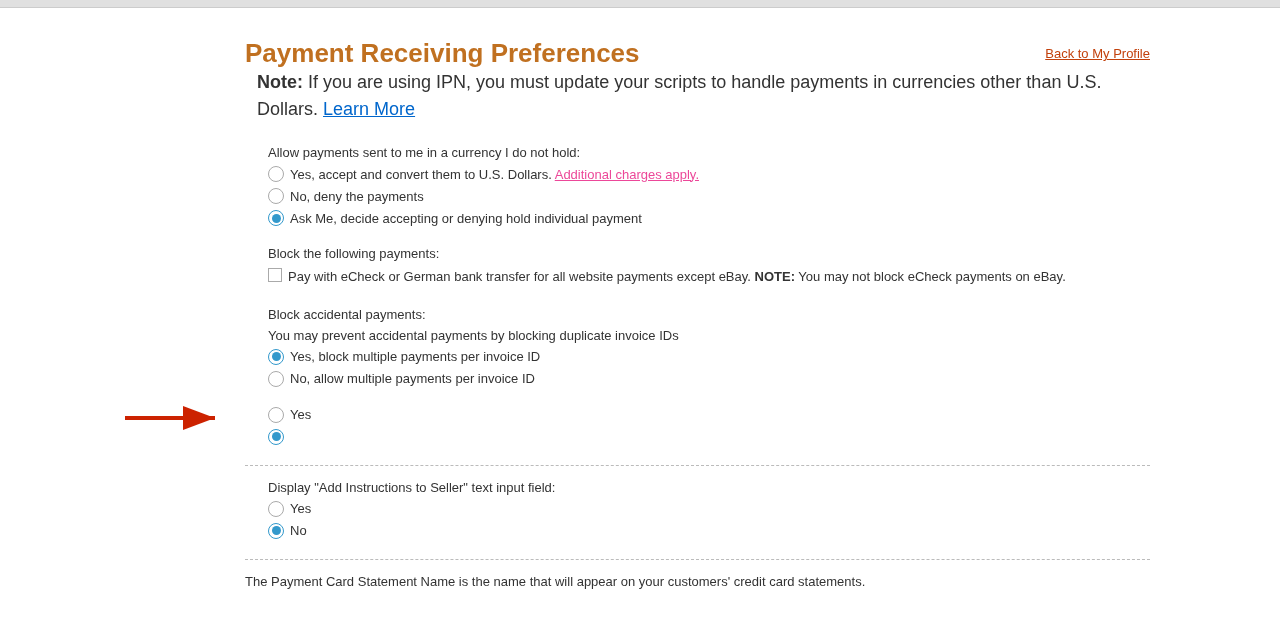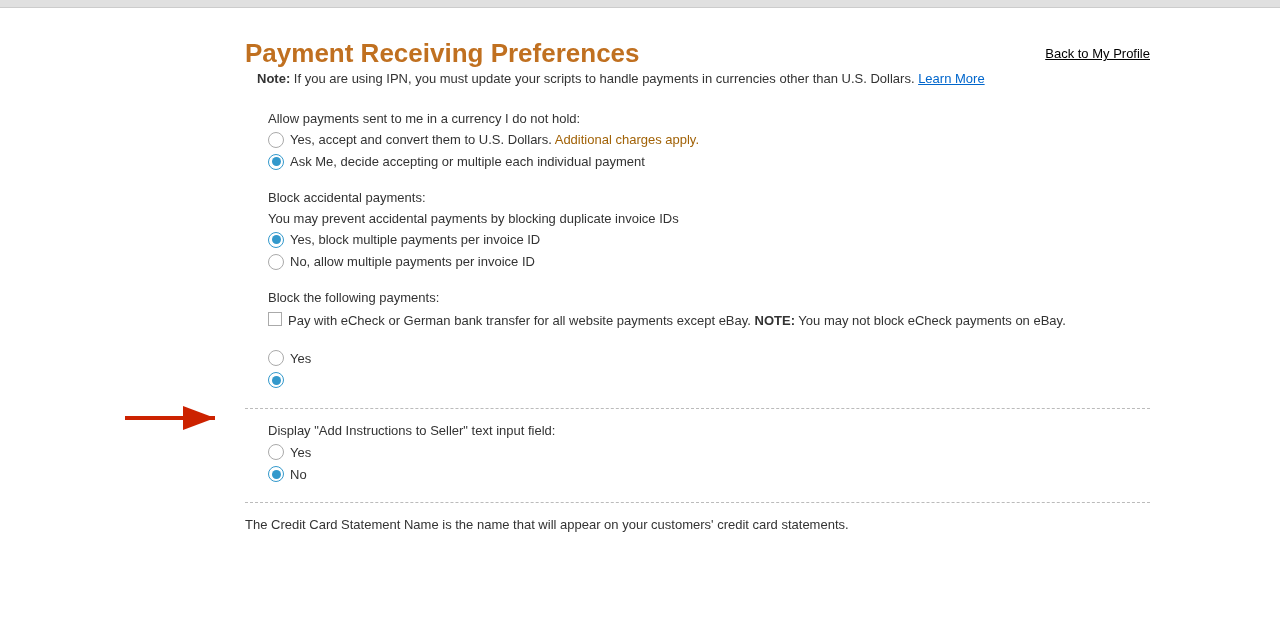--- a/index.html
+++ b/index.html
@@ -24,30 +24,30 @@
       display: flex;
       justify-content: space-between;
       align-items: flex-start;
     }
     .page-title {
       font-size: 26px;
       font-weight: bold;
       color: #c07020;
     }
     .back-link {
-      color: #000000;
+      color: #c2410c;
       text-decoration: underline;
       font-size: 13px;
       cursor: pointer;
       white-space: nowrap;
       margin-top: 8px;
     }
     .note-section {
       margin-bottom: 22px;
-      font-size: 13px;
+      font-size: 18px;
       line-height: 1.5;
       padding-left: 12px;
     }
     .note-link {
       color: #0066cc;
       text-decoration: underline;
       cursor: pointer;
     }
     .section {
       margin-bottom: 20px;
@@ -90,21 +90,22 @@
       background: #fff;
     }
     .radio-circle.selected::after {
       content: '';
       width: 9px;
       height: 9px;
       border-radius: 50%;
       background: #3399cc;
     }
     .additional-link {
-      color: #a16207;
+      color: #ec4899;
+      text-decoration: underline;
       cursor: pointer;
     }
     .checkbox-option {
       display: flex;
       align-items: flex-start;
       margin-bottom: 6px;
       font-size: 13px;
     }
     .checkbox-box {
       width: 14px;
@@ -169,49 +170,53 @@
     <span style="font-weight:bold;">Note:</span><span> If you are using IPN, you must update your scripts to handle payments in currencies other than U.S. Dollars. </span><a class="note-link">Learn More</a>
   </div>
 
   <div class="section">
     <div class="section-label">Allow payments sent to me in a currency I do not hold:</div>
     <div class="radio-option">
       <div class="radio-circle"></div>
       <label>Yes, accept and convert them to U.S. Dollars. <a class="additional-link">Additional charges apply.</a></label>
     </div>
     <div class="radio-option">
-      <div class="radio-circle selected"></div>
-      <label>Ask Me, decide accepting or multiple each individual payment</label>
-    </div>
-  </div>
-
-  <div class="section">
-    <div class="section-label">Block accidental payments:</div>
-    <div class="section-sublabel">You may prevent accidental payments by blocking duplicate invoice IDs</div>
-    <div class="radio-option">
-      <div class="radio-circle selected"></div>
-      <label>Yes, block multiple payments per invoice ID</label>
-    </div>
-    <div class="radio-option">
-      <div class="radio-circle"></div>
-      <label>No, allow multiple payments per invoice ID</label>
+      <div class="radio-circle"></div>
+      <label>No, deny the payments</label>
+    </div>
+    <div class="radio-option">
+      <div class="radio-circle selected"></div>
+      <label>Ask Me, decide accepting or denying hold individual payment</label>
     </div>
   </div>
 
   <div class="section">
     <div class="section-label">Block the following payments:</div>
     <div class="checkbox-option">
       <div class="checkbox-box"></div>
       <span class="checkbox-label">
         <span>Pay with eCheck or German bank transfer for all website payments except eBay.</span><strong> NOTE:</strong><span> You may not block eCheck payments on eBay.</span>
       </span>
     </div>
   </div>
 
   <div class="section">
+    <div class="section-label">Block accidental payments:</div>
+    <div class="section-sublabel">You may prevent accidental payments by blocking duplicate invoice IDs</div>
+    <div class="radio-option">
+      <div class="radio-circle selected"></div>
+      <label>Yes, block multiple payments per invoice ID</label>
+    </div>
+    <div class="radio-option">
+      <div class="radio-circle"></div>
+      <label>No, allow multiple payments per invoice ID</label>
+    </div>
+  </div>
+
+  <div class="section">
     <div class="radio-option">
       <div class="radio-circle"></div>
       <label>Yes</label>
     </div>
     <div class="radio-option">
       <div class="radio-circle selected"></div>
     </div>
   </div>
 
   <hr class="divider">
@@ -223,15 +228,15 @@
       <label>Yes</label>
     </div>
     <div class="radio-option">
       <div class="radio-circle selected"></div>
       <label>No</label>
     </div>
   </div>
 
   <hr class="divider">
 
-  <div class="bottom-note">The Credit Card Statement Name is the name that will appear on your customers' credit card statements.</div>
+  <div class="bottom-note">The Payment Card Statement Name is the name that will appear on your customers' credit card statements.</div>
 
 </div>
 
 </body></html>

